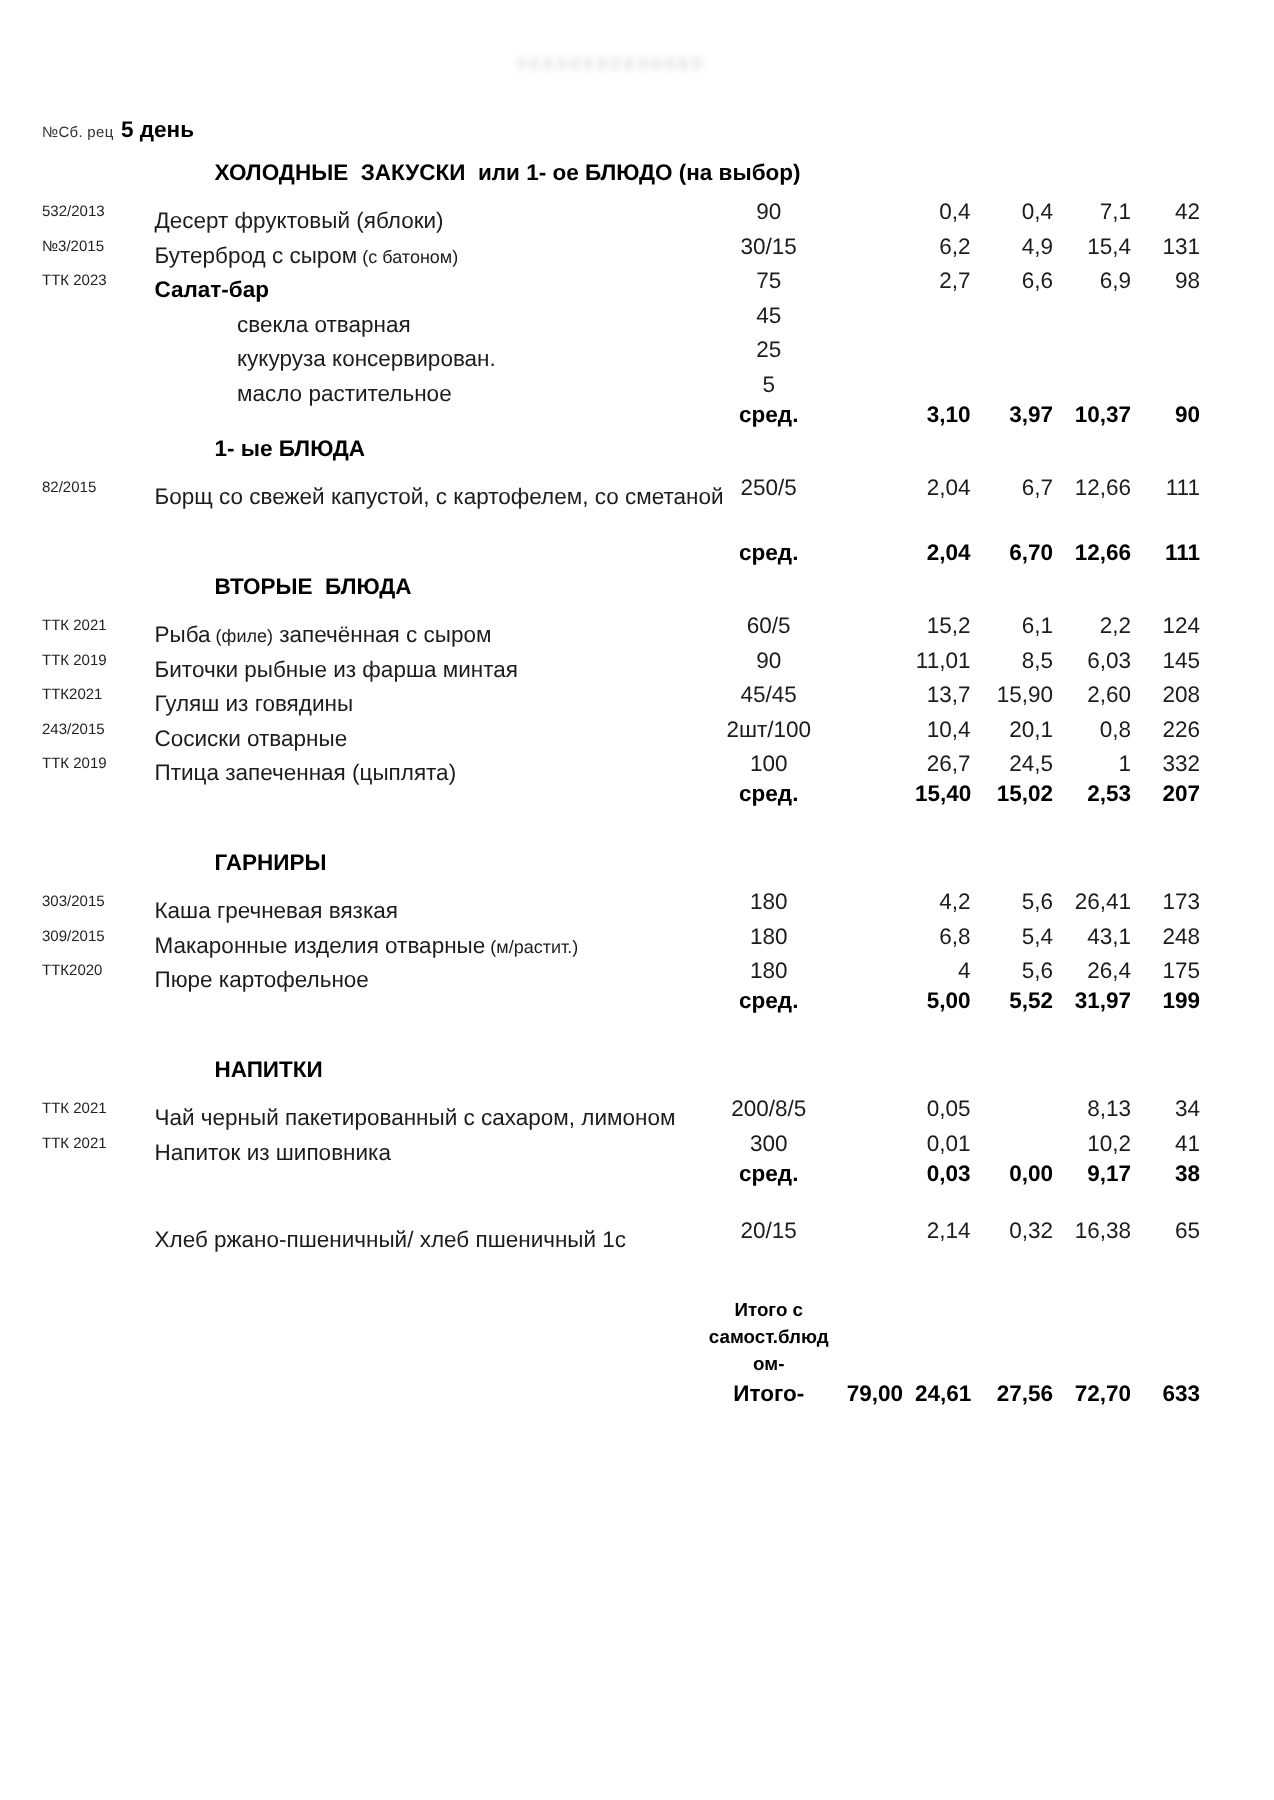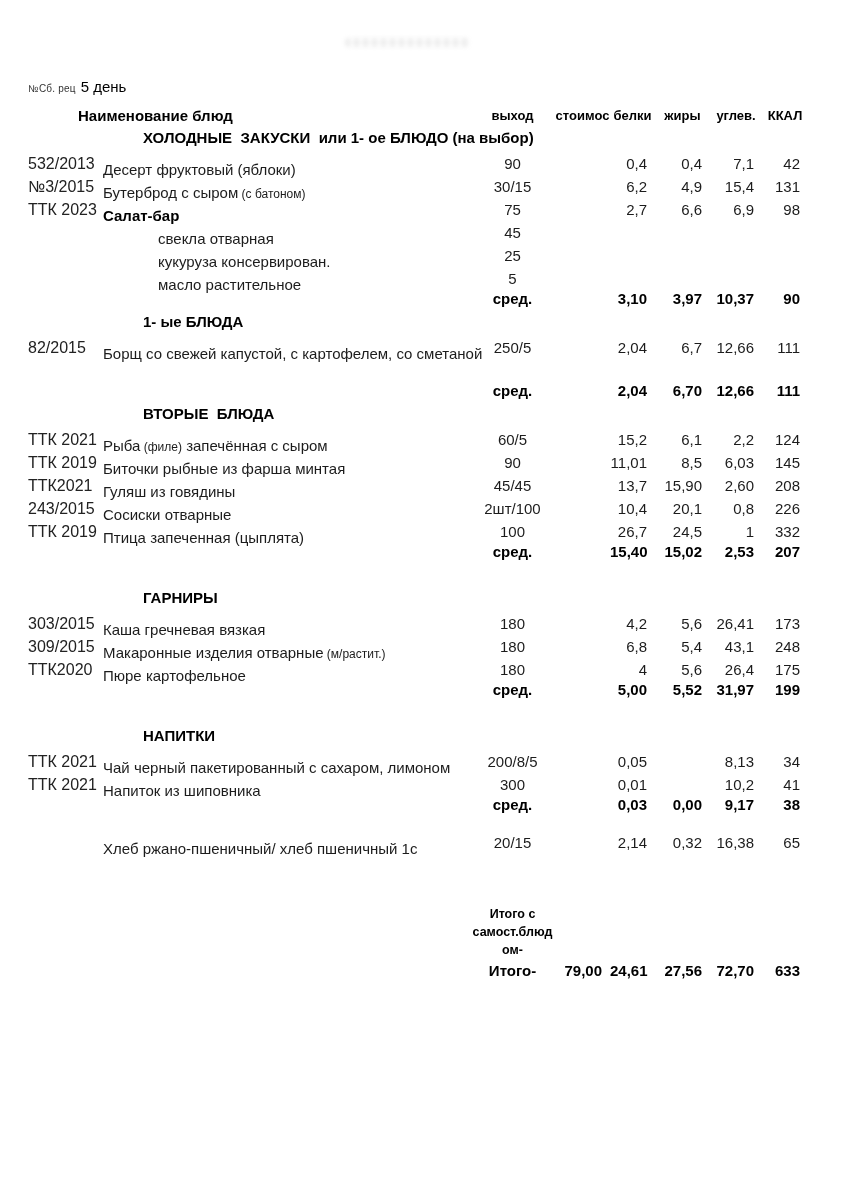--- a/index.html
+++ b/index.html
@@ -13,64 +13,55 @@
   }
   .smudge{
     position:absolute;left:345px;top:38px;width:125px;height:9px;
     background:repeating-linear-gradient(90deg,#bdbdbd 0 5px,#f3f3f3 5px 9px);
     filter:blur(2px);opacity:.28;border-radius:4px;
   }
   .content{position:absolute;left:0;top:78px;width:842px;}
   
   .refline{display:flex;align-items:baseline;padding-left:28px;height:26px;}
   .ref{font-size:10px;color:#333;letter-spacing:.2px;}
-  .day{font-size:15px;font-weight:normal;color:#000;margin-left:5px;}
+  .day{font-size:15px;font-weight:bold;color:#000;margin-left:5px;}
   
   .row{
     display:grid;
     grid-template-columns:75px 367px 85px 55px 45px 55px 52px 46px;
     padding-left:28px;
     height:23px;
     align-items:center;
   }
   .c{white-space:pre;}
   .head{height:22px;}
   .namehead{grid-column:1 / 3;padding-left:50px;font-weight:bold;font-size:15px;color:#000;}
   .ch{font-weight:bold;font-size:13px;text-align:center;color:#000;}
-  .code{font-size:16px;color:#222;}
+  .code{font-size:10px;color:#222;}
   .name{font-size:15px;overflow:visible;margin-top:12px;}
   .name.sub{padding-left:55px;font-size:15px;}
   .name .note{font-size:12px;}
   .b{font-weight:bold;color:#000;}
   .out{text-align:center;font-size:15px;}
   .num{text-align:right;padding-right:8px;font-size:15px;}
   .sec{grid-column:1 / 9;padding-left:115px;font-weight:bold;font-size:15px;color:#000;white-space:pre;}
   .row.totalhead{height:auto;}
-  .th-wrap{grid-column:3;text-align:center;font-weight:bold;font-size:12.5px;color:#000;line-height:18px;margin-top:24px;}
+  .th-wrap{grid-column:3;text-align:center;font-weight:bold;font-size:12.5px;color:#000;line-height:18px;margin-top:5px;}
   .gap{width:100%;}
 </style>
 </head>
 <body>
 
 <div class="page">
   <div class="smudge"></div>
   <div class="content">
     <div class="refline">
       <span class="ref">№Сб. рец</span>
       <span class="day">5 день</span>
     </div>
-    <div class="row head">
-      <span class="namehead">Наименование  блюд</span>
-      <span class="ch">выход</span>
-      <span class="ch">стоимос</span>
-      <span class="ch">белки</span>
-      <span class="ch">жиры</span>
-      <span class="ch">углев.</span>
-      <span class="ch">ККАЛ</span>
-    </div>
     <div id="rows">
         <div class="row section">
           <span class="c sec">ХОЛОДНЫЕ  ЗАКУСКИ  или 1- ое БЛЮДО (на выбор)</span>
         </div>
         <div class="row dish">
           <span class="c code">532/2013</span>
           <span class="c name"><span>Десерт фруктовый (яблоки)</span></span>
           <span class="c out">90</span>
           <span class="c num"></span>
           <span class="c num">0,4</span>

